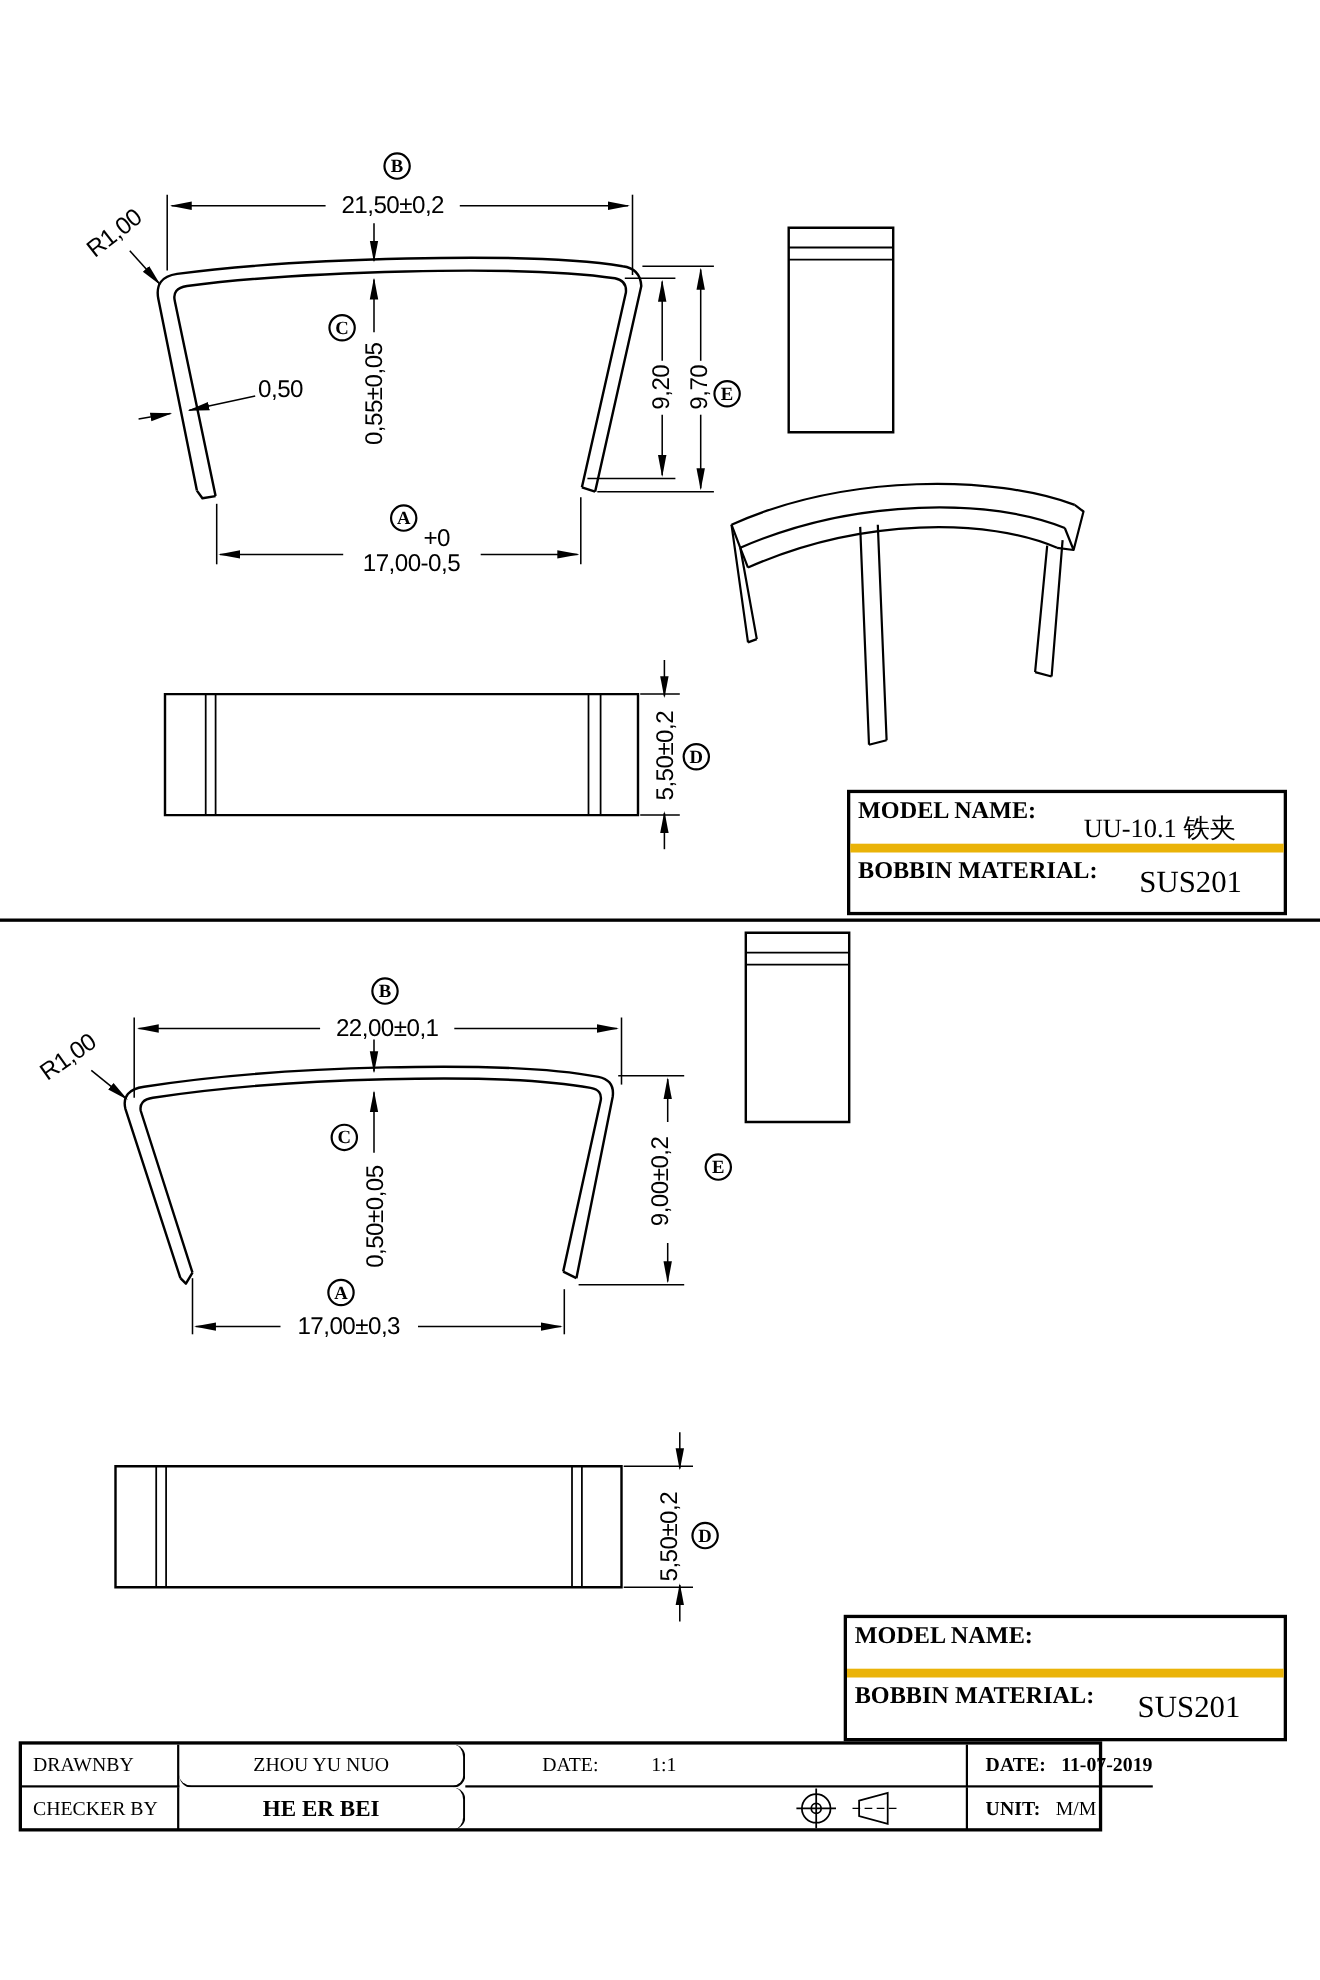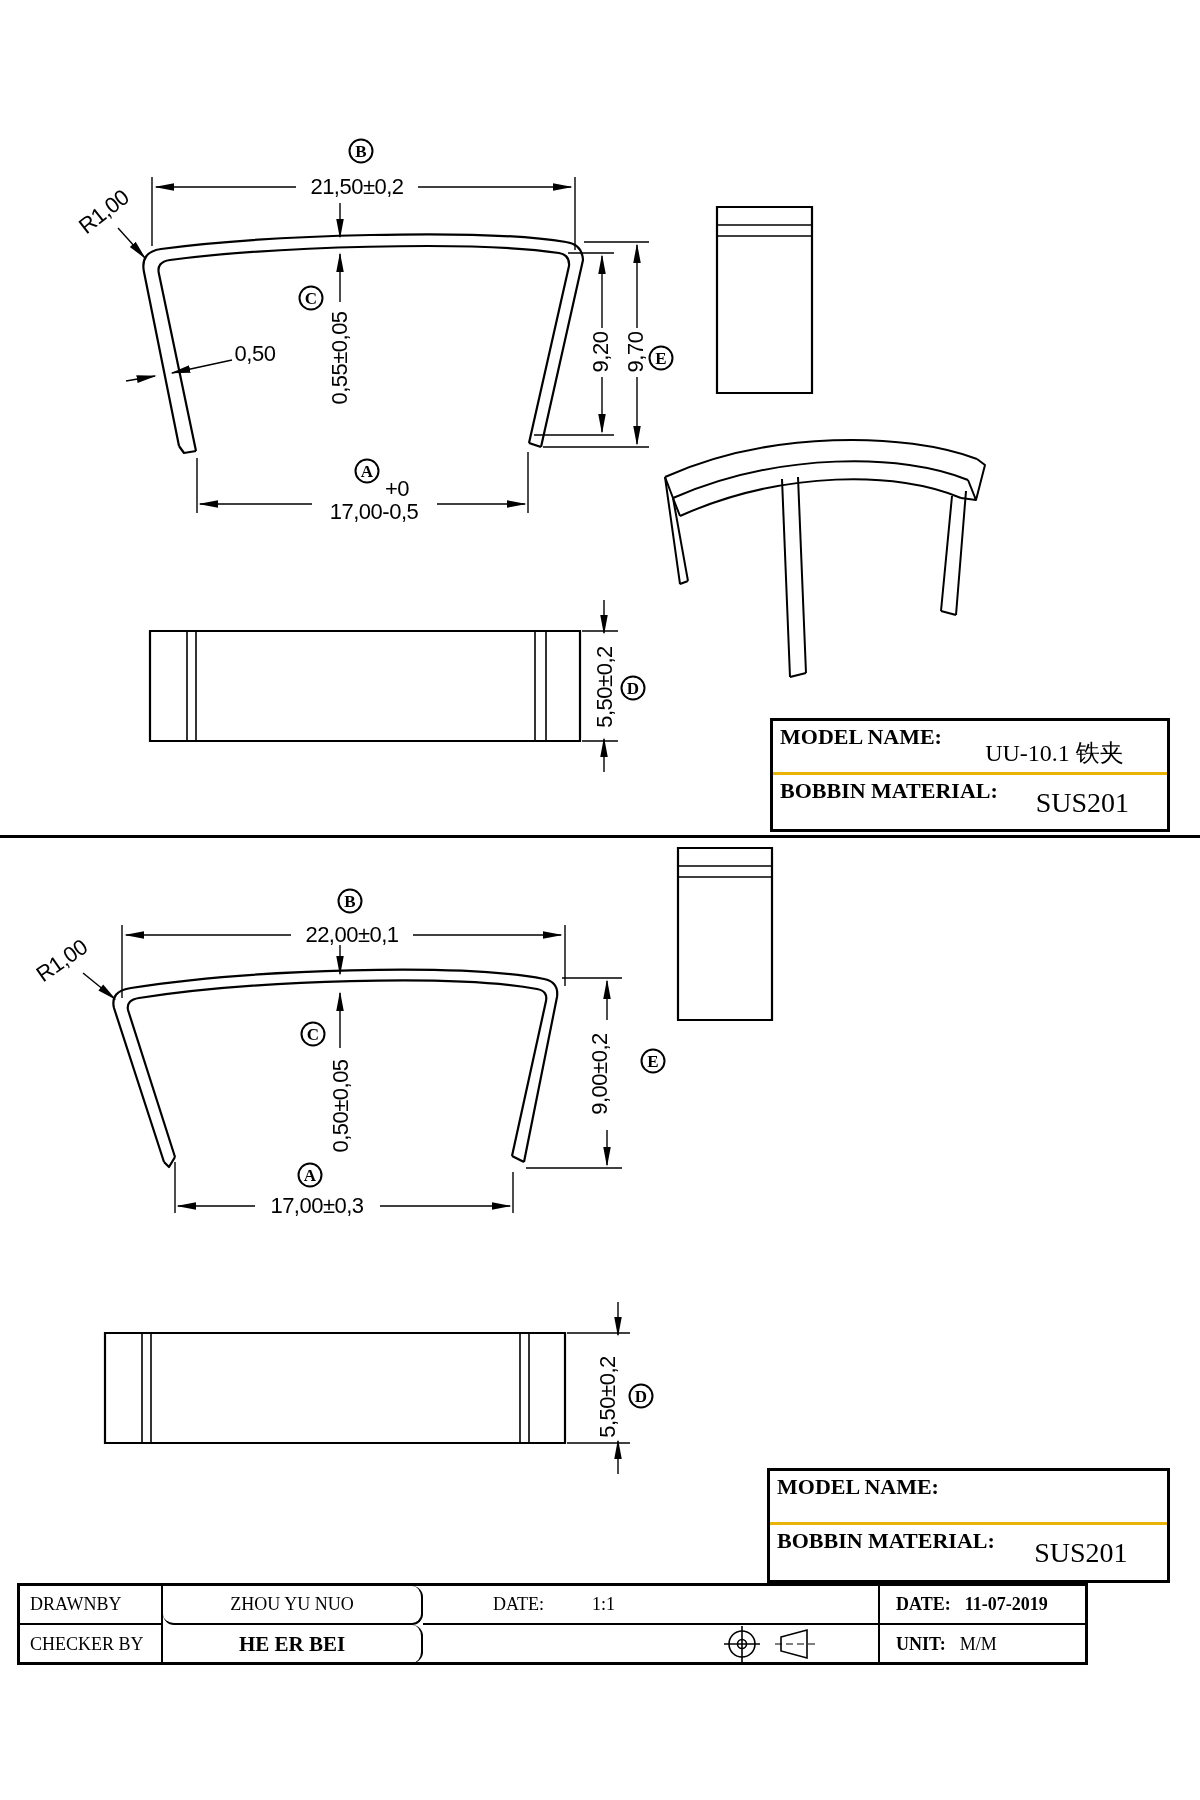--- a/index.html
+++ b/index.html
@@ -23,32 +23,32 @@
     border:2px solid #000; border-radius:50%;
     display:flex; align-items:center; justify-content:center;
     font-family:"Liberation Serif", serif; font-weight:bold; font-size:17px;
     transform:translate(-50%,-50%); line-height:1;
   }
   .divider { position:absolute; left:0; top:835px; width:1200px; height:3px; background:#000; }
   .tblock {
     position:absolute; border:3px solid #000; box-sizing:border-box; background:#fff;
   }
   .tblock .trow { display:flex; box-sizing:border-box; height:54px; }
-  .tblock .trow.first { border-bottom:3px solid #eab308; }
+  .tblock .trow.first { border-bottom:8px solid #eab308; }
   .tblock .tlabel {
     font-family:"Liberation Serif", serif; font-weight:bold; font-size:22px;
     padding:3px 0 0 7px; white-space:nowrap;
   }
   .tblock .tvalue {
     flex:1; text-align:center; font-family:"Liberation Serif", serif;
     font-size:24px; padding-top:16px; white-space:nowrap;
   }
   .tblock .tvalue.big { font-size:28px; padding-top:12px; }
   .foot {
-    position:absolute; left:17px; top:1583px; width:1071px; height:82px;
+    position:absolute; left:17px; top:1583px; width:985px; height:82px;
     border:3px solid #000; box-sizing:border-box; display:grid;
     grid-template-columns:143px 260px 457px auto; grid-template-rows:39px auto;
     font-family:"Liberation Serif", serif; font-size:18px;
   }
   .foot .cell {
     border-right:2.5px solid #000; border-bottom:2.5px solid #000;
     display:flex; align-items:center; box-sizing:border-box; white-space:nowrap;
   }
   .foot .cell.lastcol { border-right:none;padding-left:16px; }
   .foot .cell.lastrow { border-bottom:none; }

